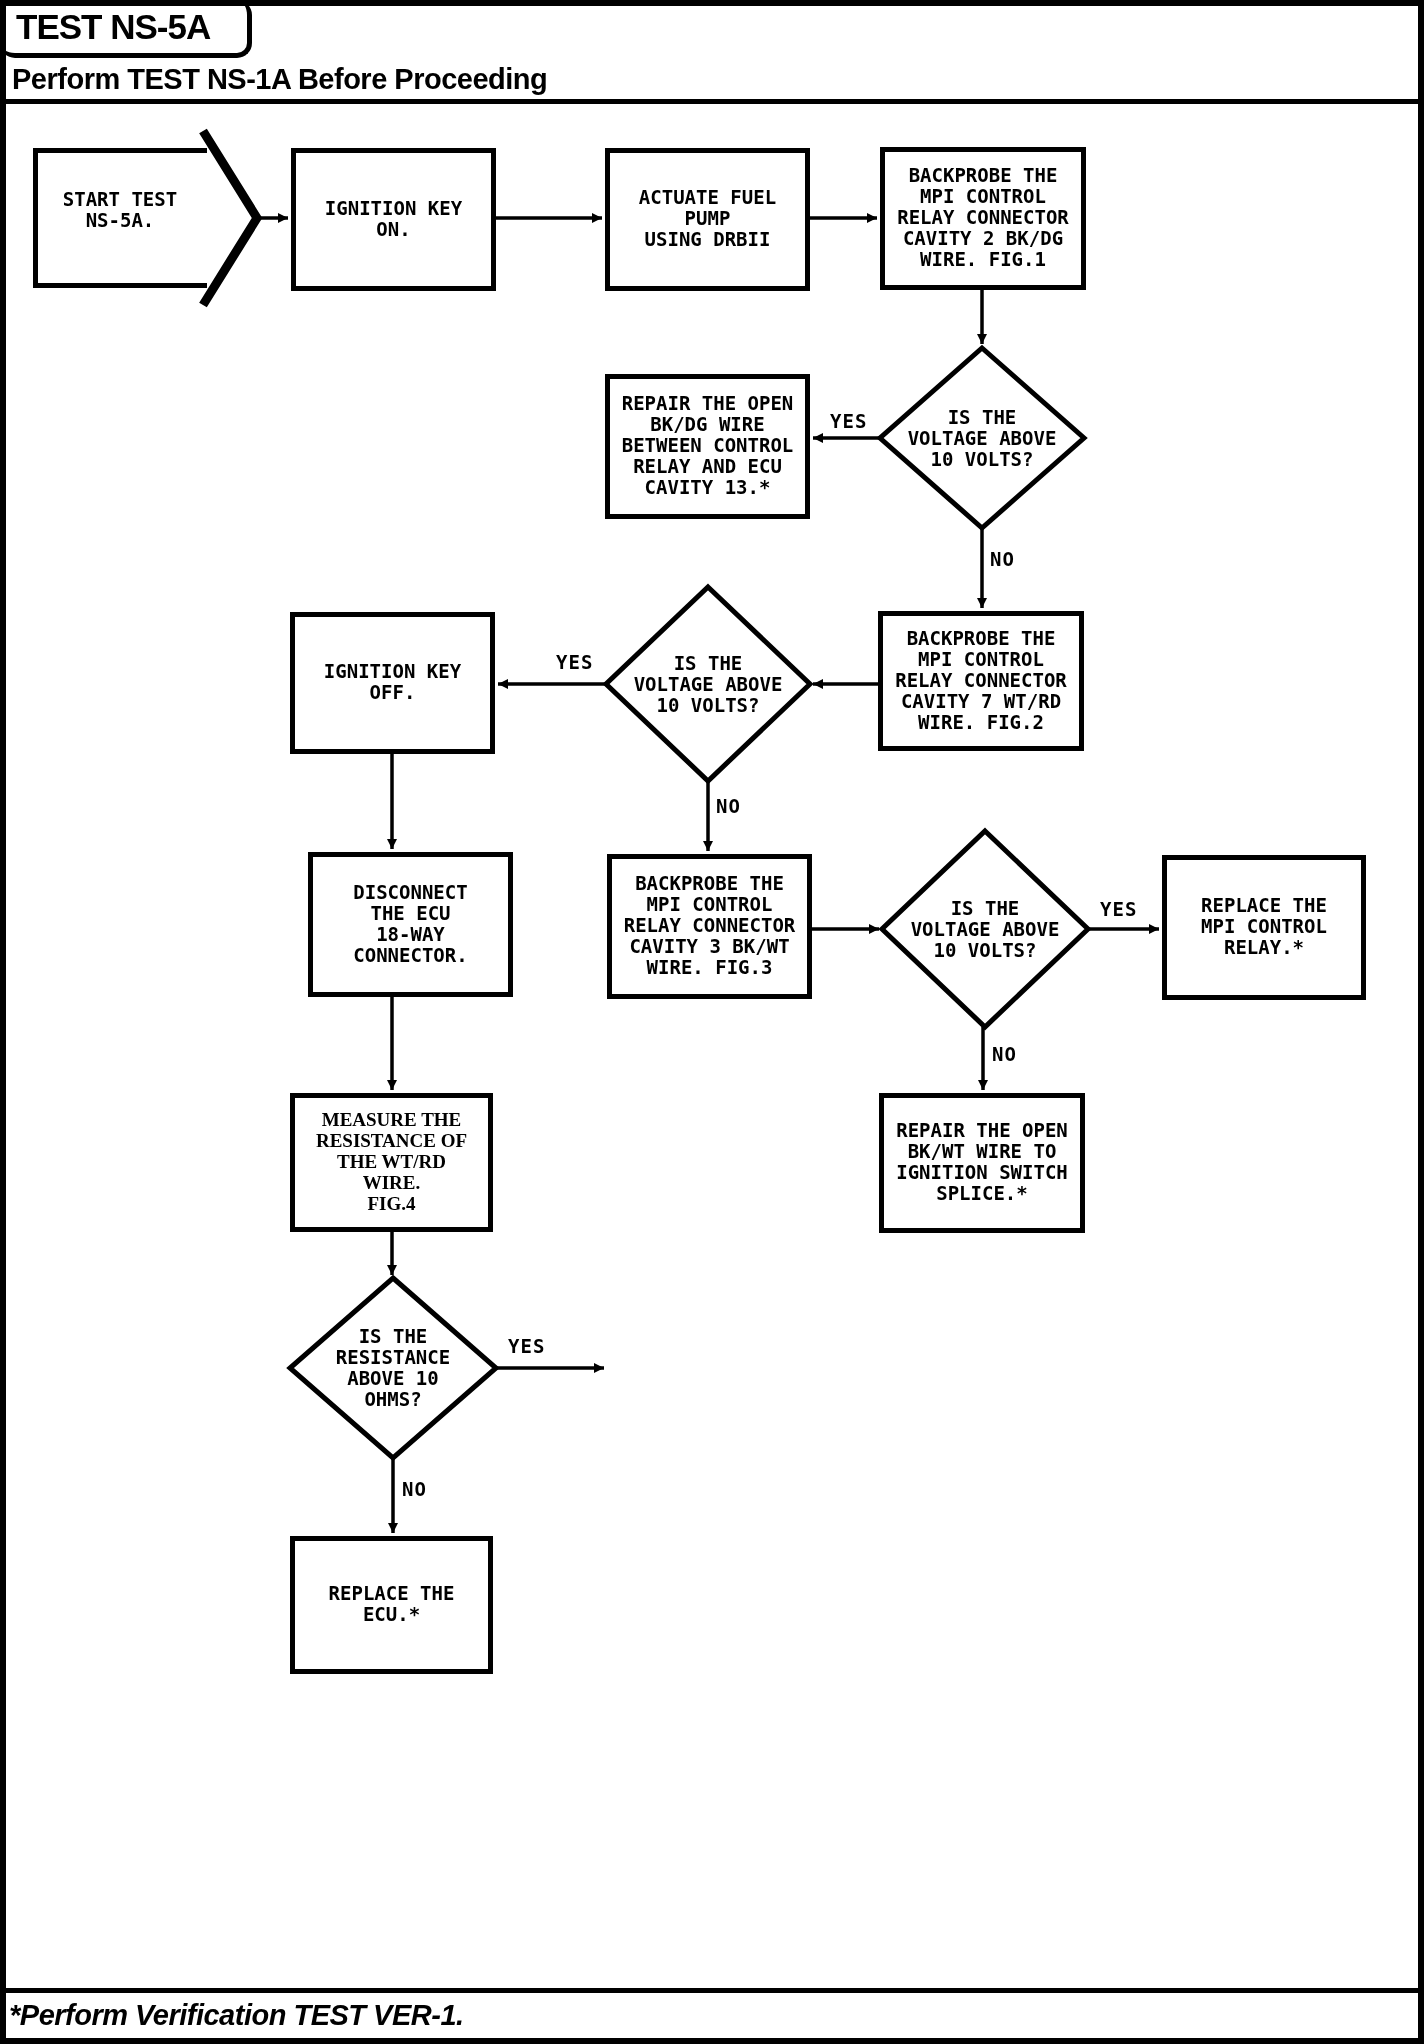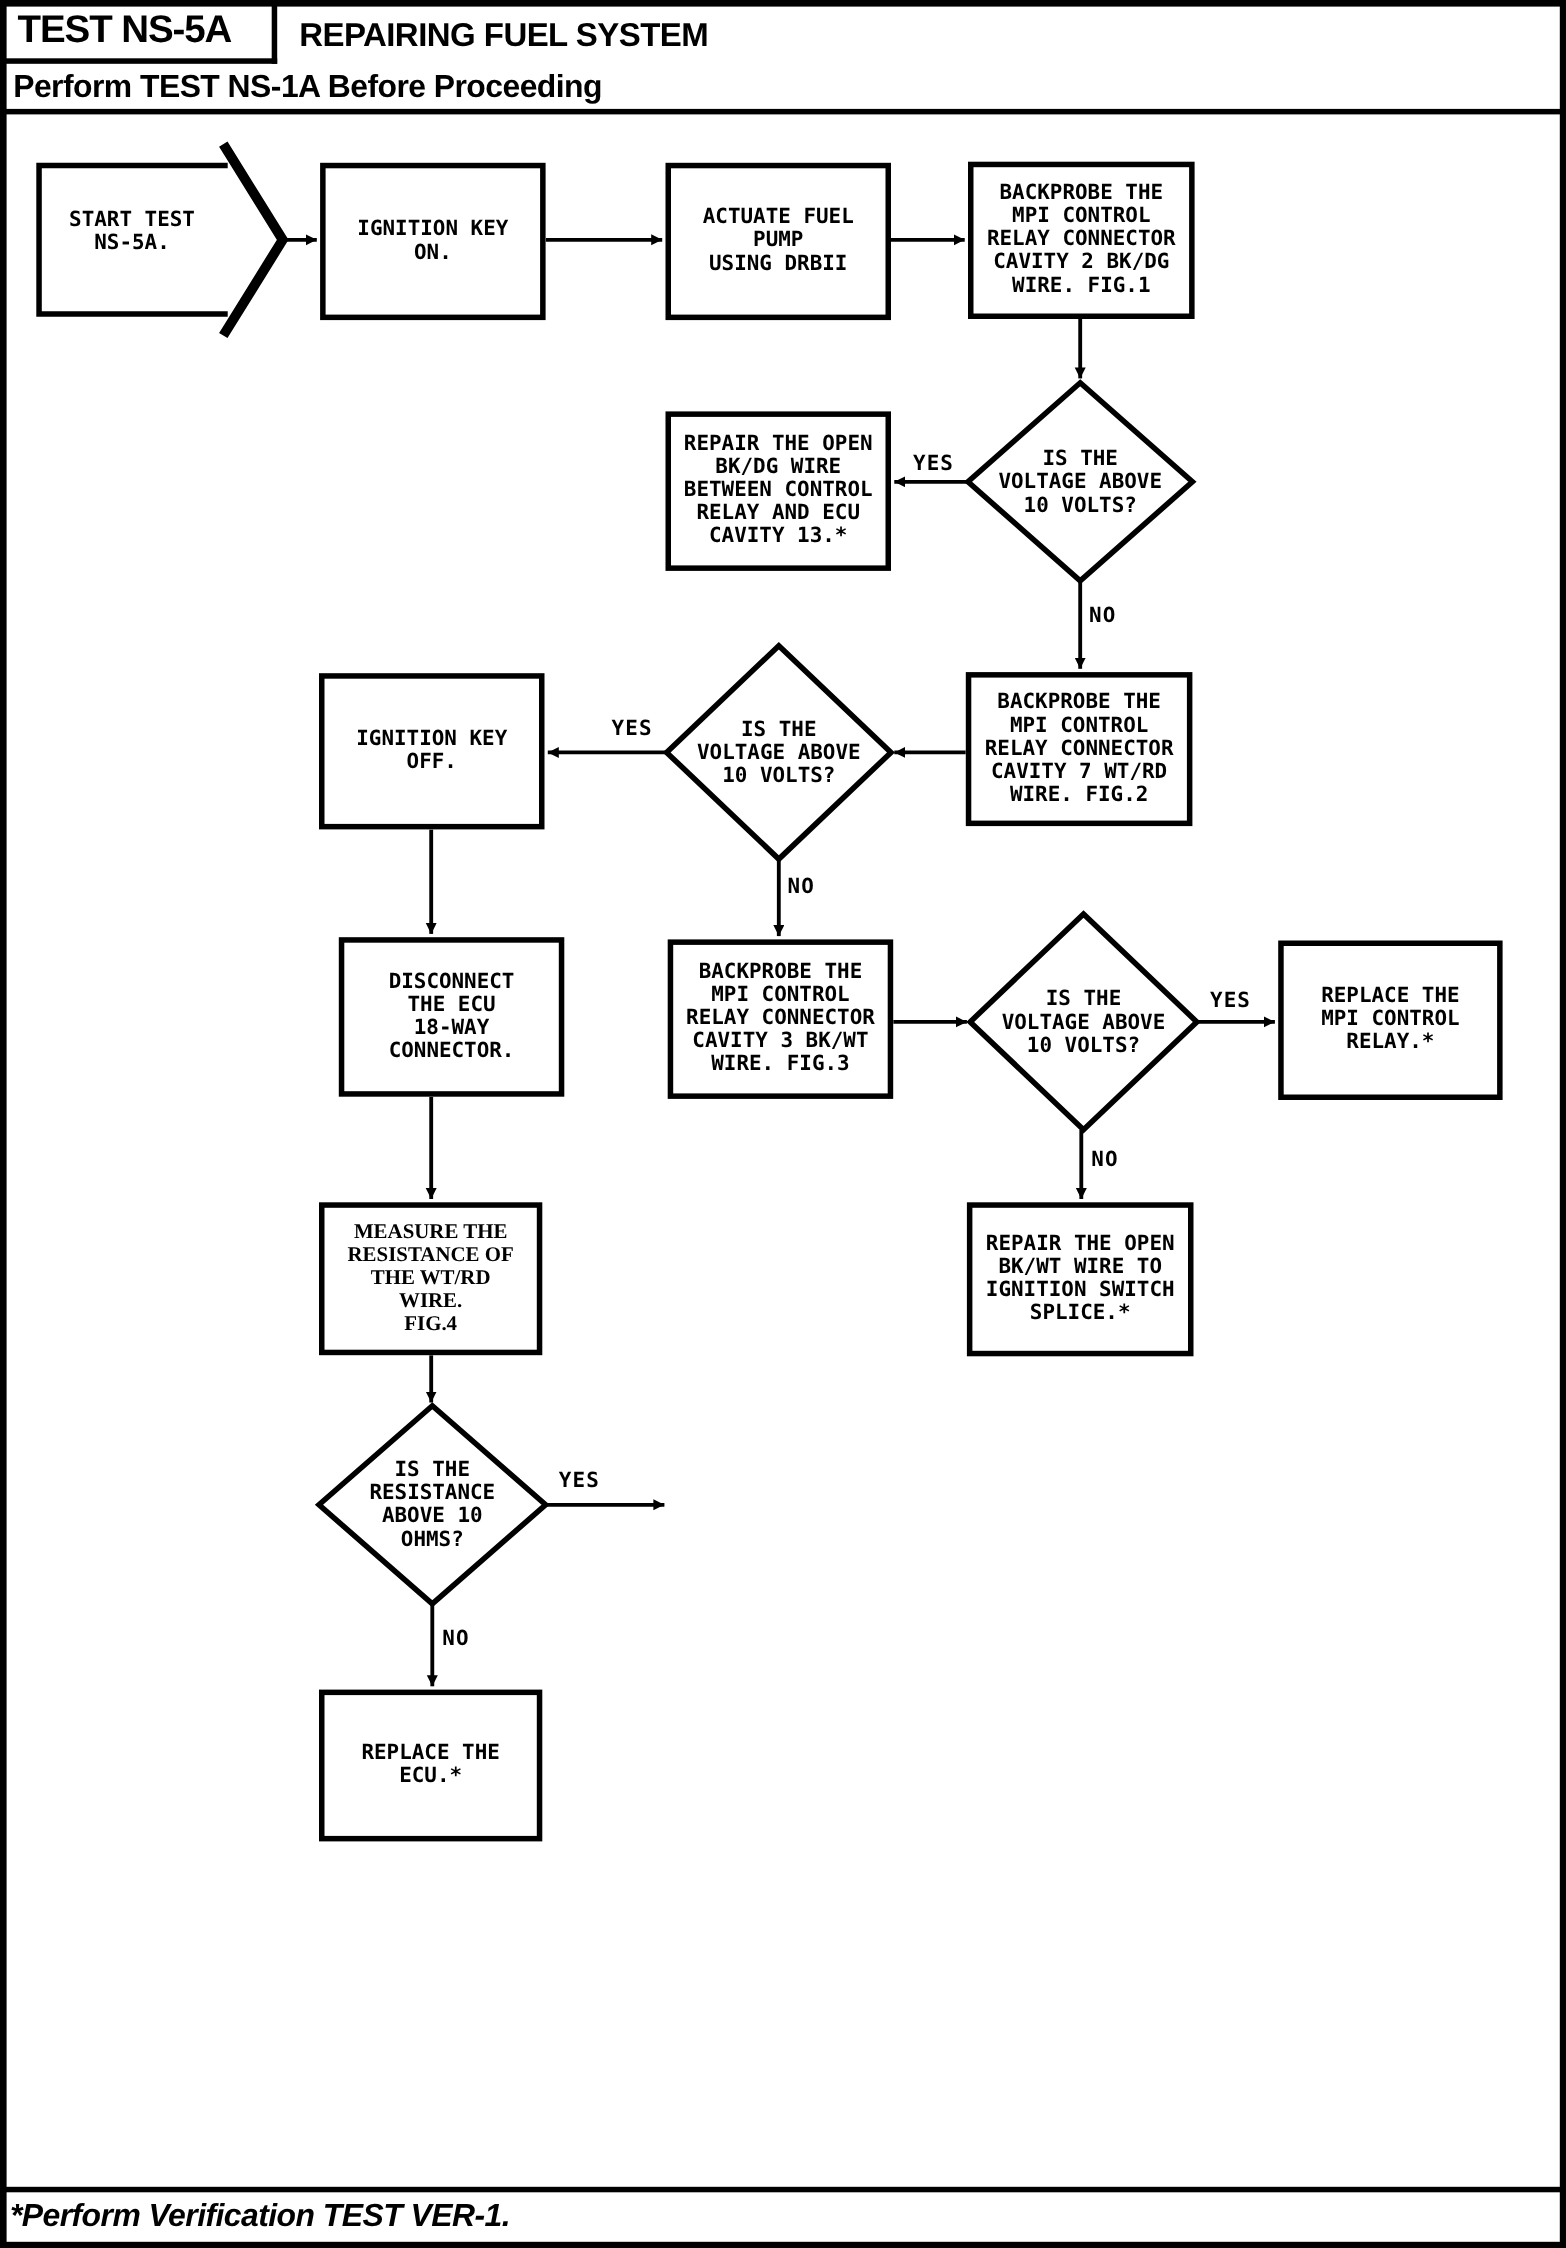--- a/index.html
+++ b/index.html
@@ -11,20 +11,21 @@
   }
   .page-border { position:absolute; inset:0; border:6px solid #000; pointer-events:none; z-index:40; }
 
   
   .test-id-box {
     position:absolute; left:0; top:0; width:252px; height:58px;
     border-right:5px solid #000; border-bottom:5px solid #000;
     display:flex; align-items:center; padding-left:16px; z-index:30;
     font-family:"Liberation Sans", sans-serif; font-weight:bold; font-size:35px; letter-spacing:-1px;
     background:#fff;
+    border-radius:15px;
   }
   .page-title {
     position:absolute; left:272px; top:16px; z-index:30;
     font-family:"Liberation Sans", sans-serif; font-weight:bold; font-size:30px; letter-spacing:-0.5px;
   }
   .subtitle {
     position:absolute; left:12px; top:63px; z-index:30;
     font-family:"Liberation Sans", sans-serif; font-weight:bold; font-size:29px; letter-spacing:-0.5px;
   }
   .header-rule { position:absolute; left:0; right:0; top:99px; height:5px; background:#000; z-index:30; }
@@ -53,21 +54,20 @@
   .elabel {
     position:absolute; z-index:10; font-size:19px; font-weight:bold; letter-spacing:1px;text-align:center;
   }
 </style>
 </head>
 <body>
 
 <div class="page">
 
   <div class="test-id-box">TEST NS-5A</div>
-  <div class="page-title">REPAIRING FUEL SYSTEM</div>
   <div class="subtitle">Perform TEST NS-1A Before Proceeding</div>
   <div class="header-rule"></div>
 
   <svg class="canvas" width="1424" height="2044">
     <defs>
       <marker id="arr" markerUnits="userSpaceOnUse" markerWidth="14" markerHeight="14" refX="10" refY="5" orient="auto">
         <path d="M0,0 L10,5 L0,10 Z" fill="#000"></path>
       </marker>
     </defs>
 

